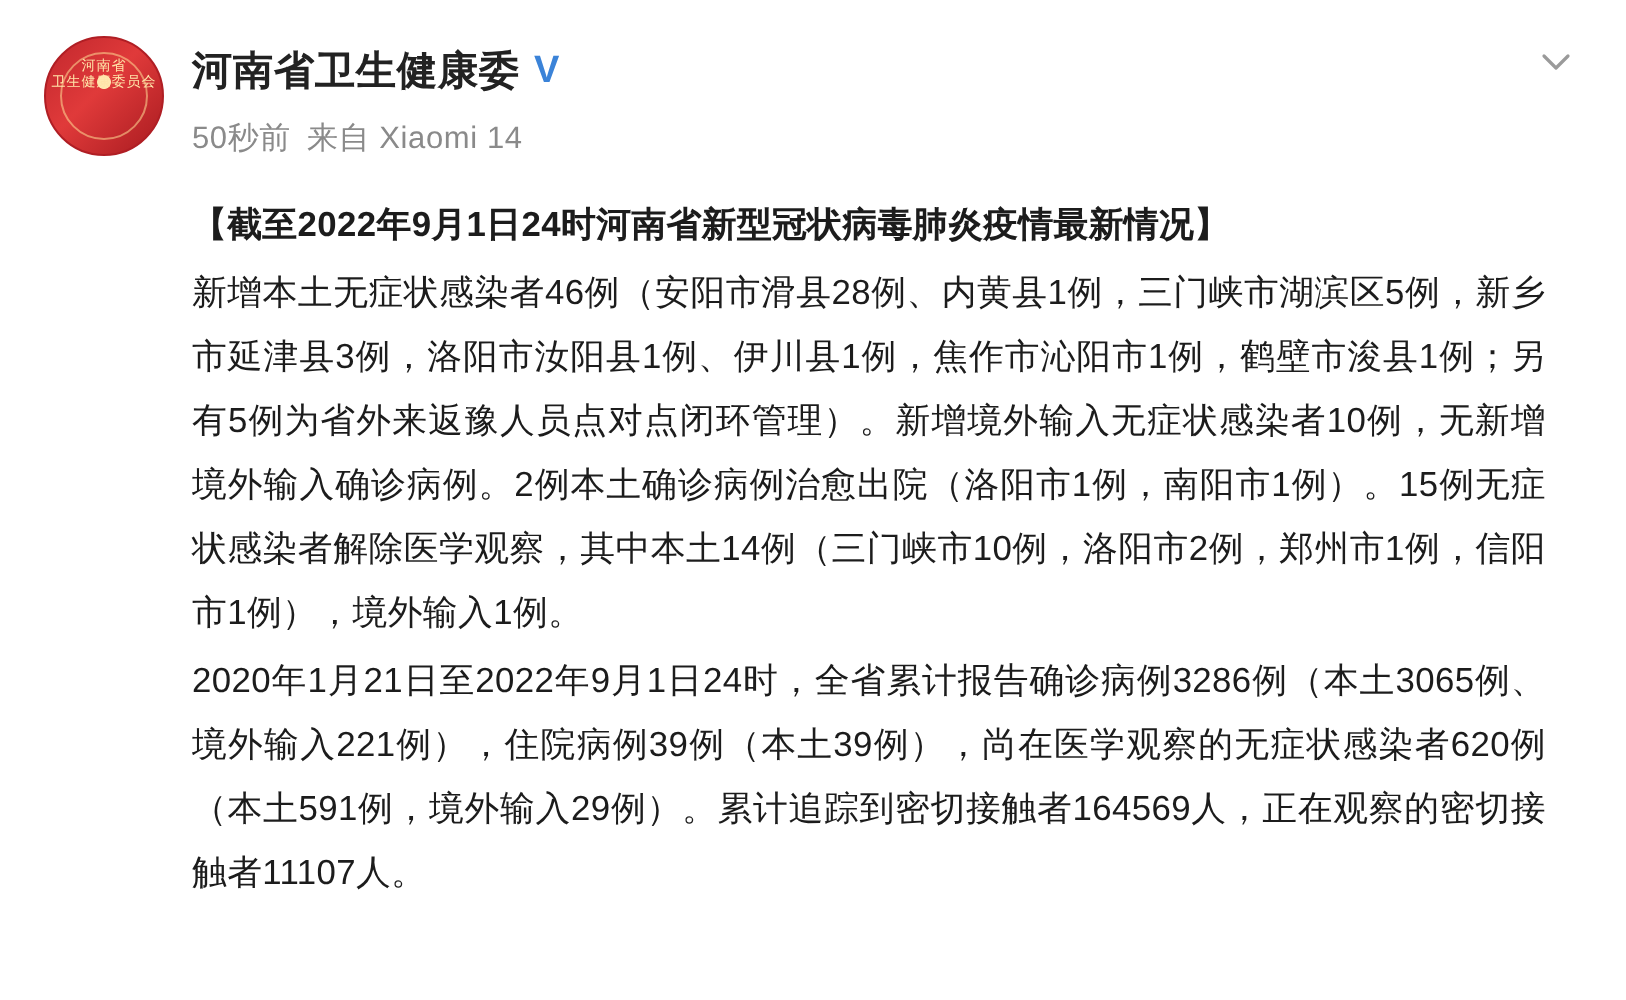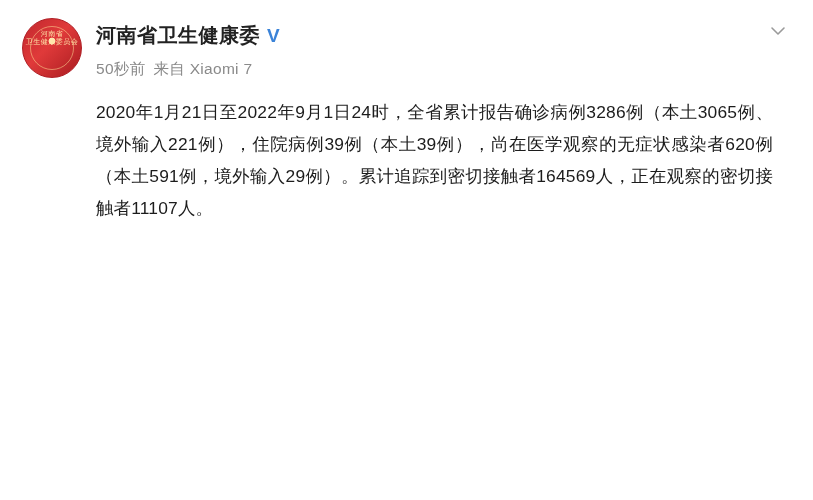--- a/index.html
+++ b/index.html
@@ -125,22 +125,24 @@
       <div class="ring"></div>
       <div class="em-text">河南省
 卫生健康委员会</div>
     </div>
     <div class="meta">
       <div class="name-row">
         <span class="username">河南省卫生健康委</span>
         <span class="verified">V</span>
       </div>
       <div class="subline">
-        <span>50秒前</span><span class="src">来自 Xiaomi 7</span>
+        <span>50秒前</span><span class="src">来自 Xiaomi 14</span>
       </div>
     </div>
   </div>
 
   <div class="content">
+    <p class="title">【截至2022年9月1日24时河南省新型冠状病毒肺炎疫情最新情况】</p>
+    <p>新增本土无症状感染者46例（安阳市滑县28例、内黄县1例，三门峡市湖滨区5例，新乡市延津县3例，洛阳市汝阳县1例、伊川县1例，焦作市沁阳市1例，鹤壁市浚县1例；另有5例为省外来返豫人员点对点闭环管理）。新增境外输入无症状感染者10例，无新增境外输入确诊病例。2例本土确诊病例治愈出院（洛阳市1例，南阳市1例）。15例无症状感染者解除医学观察，其中本土14例（三门峡市10例，洛阳市2例，郑州市1例，信阳市1例），境外输入1例。</p>
     <p>2020年1月21日至2022年9月1日24时，全省累计报告确诊病例3286例（本土3065例、境外输入221例），住院病例39例（本土39例），尚在医学观察的无症状感染者620例（本土591例，境外输入29例）。累计追踪到密切接触者164569人，正在观察的密切接触者11107人。</p>
   </div>
 
 </div>
 
 </body></html>

